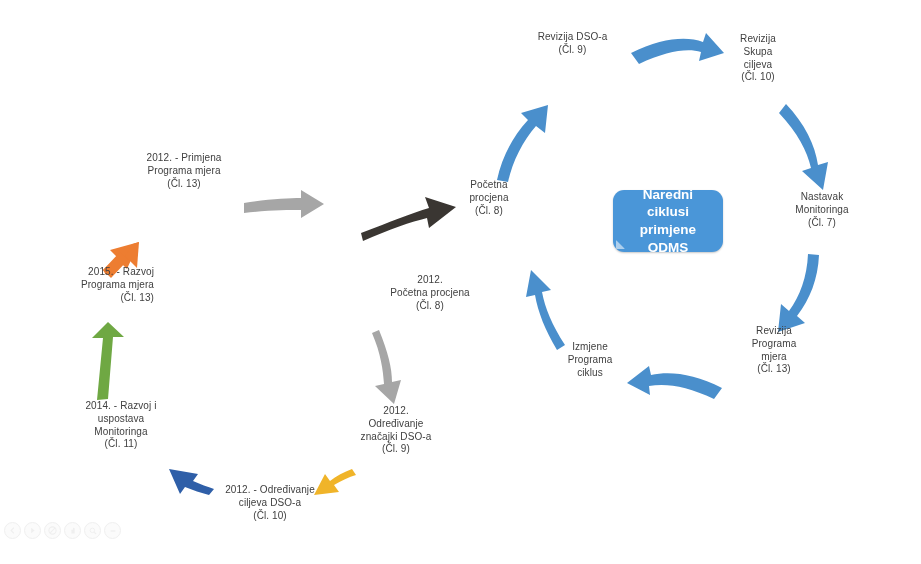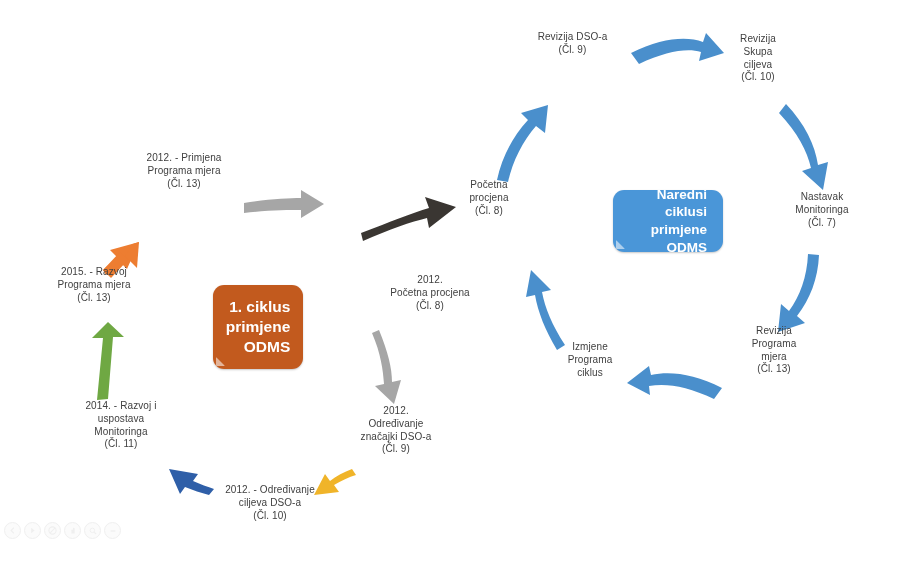--- a/index.html
+++ b/index.html
@@ -5,21 +5,21 @@
   html,body{margin:0;padding:0;background:#ffffff;}
   body{width:921px;height:564px;position:relative;overflow:hidden;
        font-family:"Liberation Sans","DejaVu Sans",sans-serif;color:#3b3b3b;}
   #stage{position:absolute;left:0;top:0;width:921px;height:564px;background:#fff;}
   svg.layer{position:absolute;left:0;top:0;width:921px;height:564px;pointer-events:none;}
   .lbl{position:absolute;text-align:center;line-height:1.28;color:#404040;
        font-size:10px;letter-spacing:.1px;white-space:pre-line;}
   .hub{position:absolute;border-radius:11px;text-align:center;color:#fff;
        display:flex;align-items:center;justify-content:center;line-height:1.3;
        box-shadow:0 1px 2px rgba(0,0,0,.22);}
-  .hub span{display:block;padding:0 16px;text-align:right;}
+  .hub span{display:block;padding:0 16px;}
   .hub-orange{font-size:15.5px;font-weight:600;}
   .hub-blue{font-size:13.5px;font-weight:600;}
   .hub-orange::after,.hub-blue::after{content:"";position:absolute;left:3px;bottom:3px;
        width:9px;height:9px;background:rgba(255,255,255,.55);
        clip-path:polygon(0 100%,0 0,100% 100%);border-radius:1px;}
   #toolbar{position:absolute;left:4px;top:522px;display:flex;gap:3px;align-items:center;}
   .tb{width:15px;height:15px;border-radius:50%;border:1.2px solid #f0f0f0;
       display:flex;align-items:center;justify-content:center;
       color:#f2f2f2;font-size:8px;background:#fbfbfb;}
   .tb svg{display:block;}
@@ -83,21 +83,21 @@
 
     <g>
       <path fill="#4A8FCC" d="M497,180 C502,157 513,136 528,120 L521,113 L548,105 L545,133 L536,126 C523,141 513,160 508,182 Z"></path>
     </g>
   </svg>
 
   <div class="lbl" style="left:124px;top:152px;width:120px;">2012. - Primjena
 Programa mjera
 (Čl. 13)</div>
 
-  <div class="lbl" style="left:34px;top:266px;width:120px;">2015. - Razvoj
+  <div class="lbl" style="left:34px;top:266px;width:120px;text-align:right;">2015. - Razvoj
 Programa mjera
 (Čl. 13)</div>
 
   <div class="lbl" style="left:62px;top:400px;width:118px;">2014. - Razvoj i
 uspostava
 Monitoringa
 (Čl. 11)</div>
 
   <div class="lbl" style="left:199px;top:484px;width:142px;">2012. - Određivanje
 ciljeva DSO-a
@@ -105,25 +105,20 @@
 
   <div class="lbl" style="left:338px;top:405px;width:116px;">2012.
 Određivanje
 značajki DSO-a
 (Čl. 9)</div>
 
   <div class="lbl" style="left:372px;top:274px;width:116px;">2012.
 Početna procjena
 (Čl. 8)</div>
 
-  <div class="hub hub-orange" style="left:213px;top:285px;width:90px;height:84px;background:#C25A1E;">
-    <span>1. ciklus
-primjene
-ODMS</span>
-  </div>
 
   <div class="lbl" style="left:510px;top:31px;width:125px;">Revizija DSO-a
 (Čl. 9)</div>
 
   <div class="lbl" style="left:713px;top:33px;width:90px;">Revizija
 Skupa
 ciljeva
 (Čl. 10)</div>
 
   <div class="lbl" style="left:770px;top:191px;width:104px;">Nastavak

